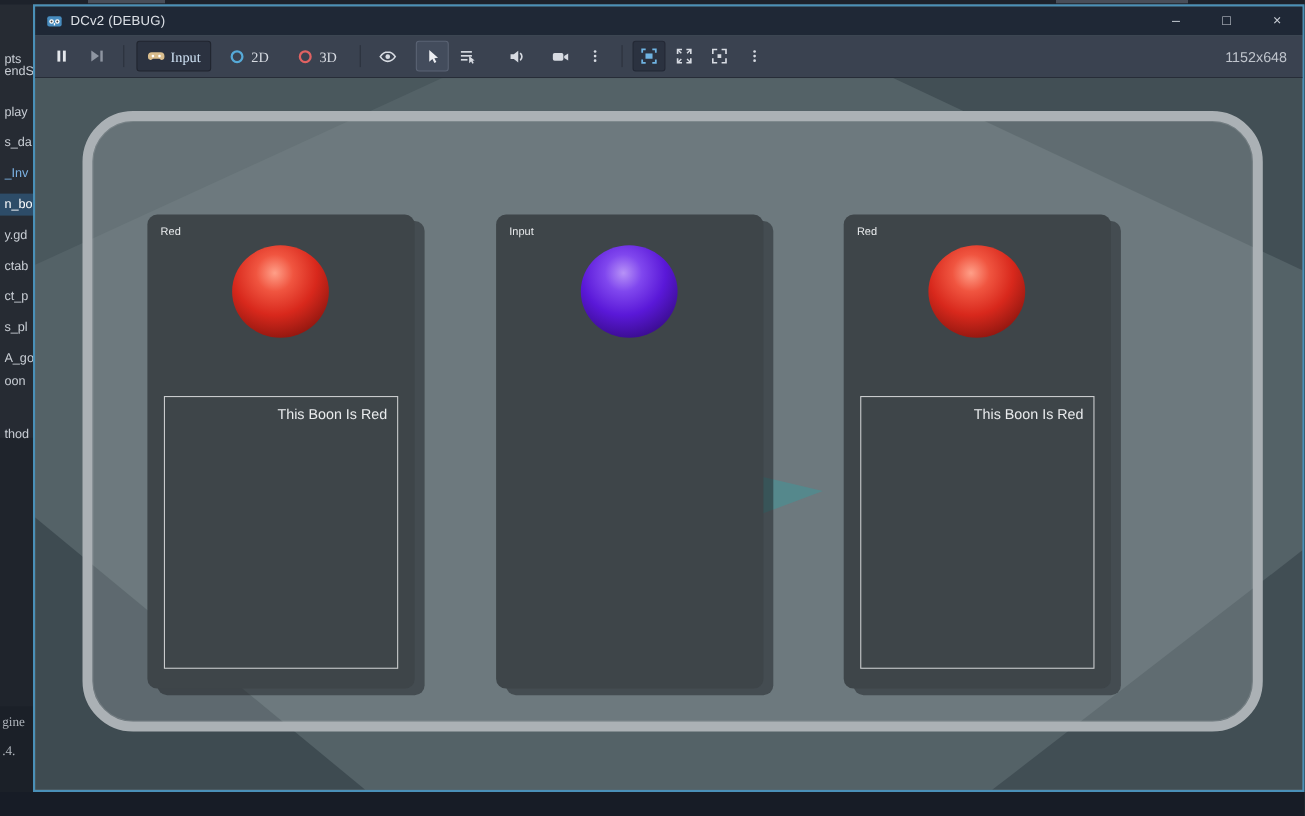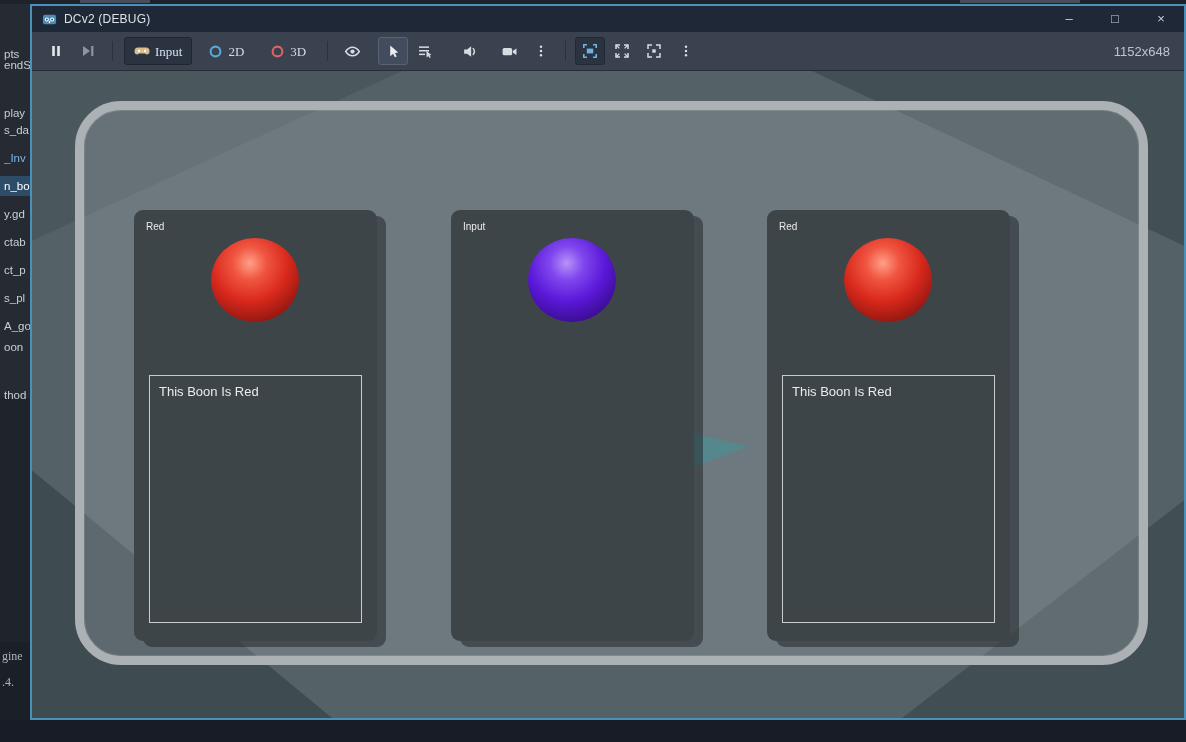--- a/index.html
+++ b/index.html
@@ -106,24 +106,25 @@
   .vp-bg{position:absolute;left:0;top:0;width:100%;height:100%;}
   .board-panel{
     position:absolute;left:43px;top:30px;width:1073px;height:564px;
     box-sizing:border-box;
     border:9px solid var(--panel-border,#abb1b5);
     border-radius:46px;
     background:rgba(163,171,174,.32);
     box-shadow:inset 0 0 0 1px rgba(255,255,255,.12);
   }
   .card{
-    position:absolute;top:139px;width:243px;height:431px;
+    position:absolute;top:124px;width:243px;height:431px;
     background:var(--card-bg,#3e4549);
     border-radius:9px;
     box-shadow:9px 6px 0 rgba(28,32,36,.5);
+    text-align:right;
   }
   .card-title{
     position:absolute;left:12px;top:11px;
     font-size:10px;color:#e9ebed;
   }
   .sphere{
     position:absolute;top:28px;left:50%;margin-left:-45px;
     width:88px;height:84px;border-radius:50%;
   }
   .sphere[data-color="red"]{
@@ -150,21 +151,21 @@
     <div class="output"></div>
   </div>
   <div class="editor-top-strip">
     <span class="clip-frag" style="left:80px;width:70px;"></span>
     <span class="clip-frag" style="left:960px;width:120px;"></span>
   </div>
   <div class="editor-bottom-strip"></div>
 
   <div class="dock-item" style="top:44px" data-state="normal">pts</div>
   <div class="dock-item" style="top:55px" data-state="normal">endS</div>
-  <div class="dock-item" style="top:103px" data-state="normal">play</div>
+  <div class="dock-item" style="top:92px" data-state="normal">play</div>
   <div class="dock-item" style="top:120px" data-state="normal">s_da</div>
   <div class="dock-item" style="top:148px" data-state="accent">_Inv</div>
   <div class="dock-item" style="top:176px" data-state="selected">n_bo</div>
   <div class="dock-item" style="top:204px" data-state="normal">y.gd</div>
   <div class="dock-item" style="top:232px" data-state="normal">ctab</div>
   <div class="dock-item" style="top:260px" data-state="normal">ct_p</div>
   <div class="dock-item" style="top:288px" data-state="normal">s_pl</div>
   <div class="dock-item" style="top:316px" data-state="normal">A_go</div>
   <div class="dock-item" style="top:337px" data-state="normal">oon</div>
   <div class="dock-item" style="top:385px" data-state="normal">thod</div>

